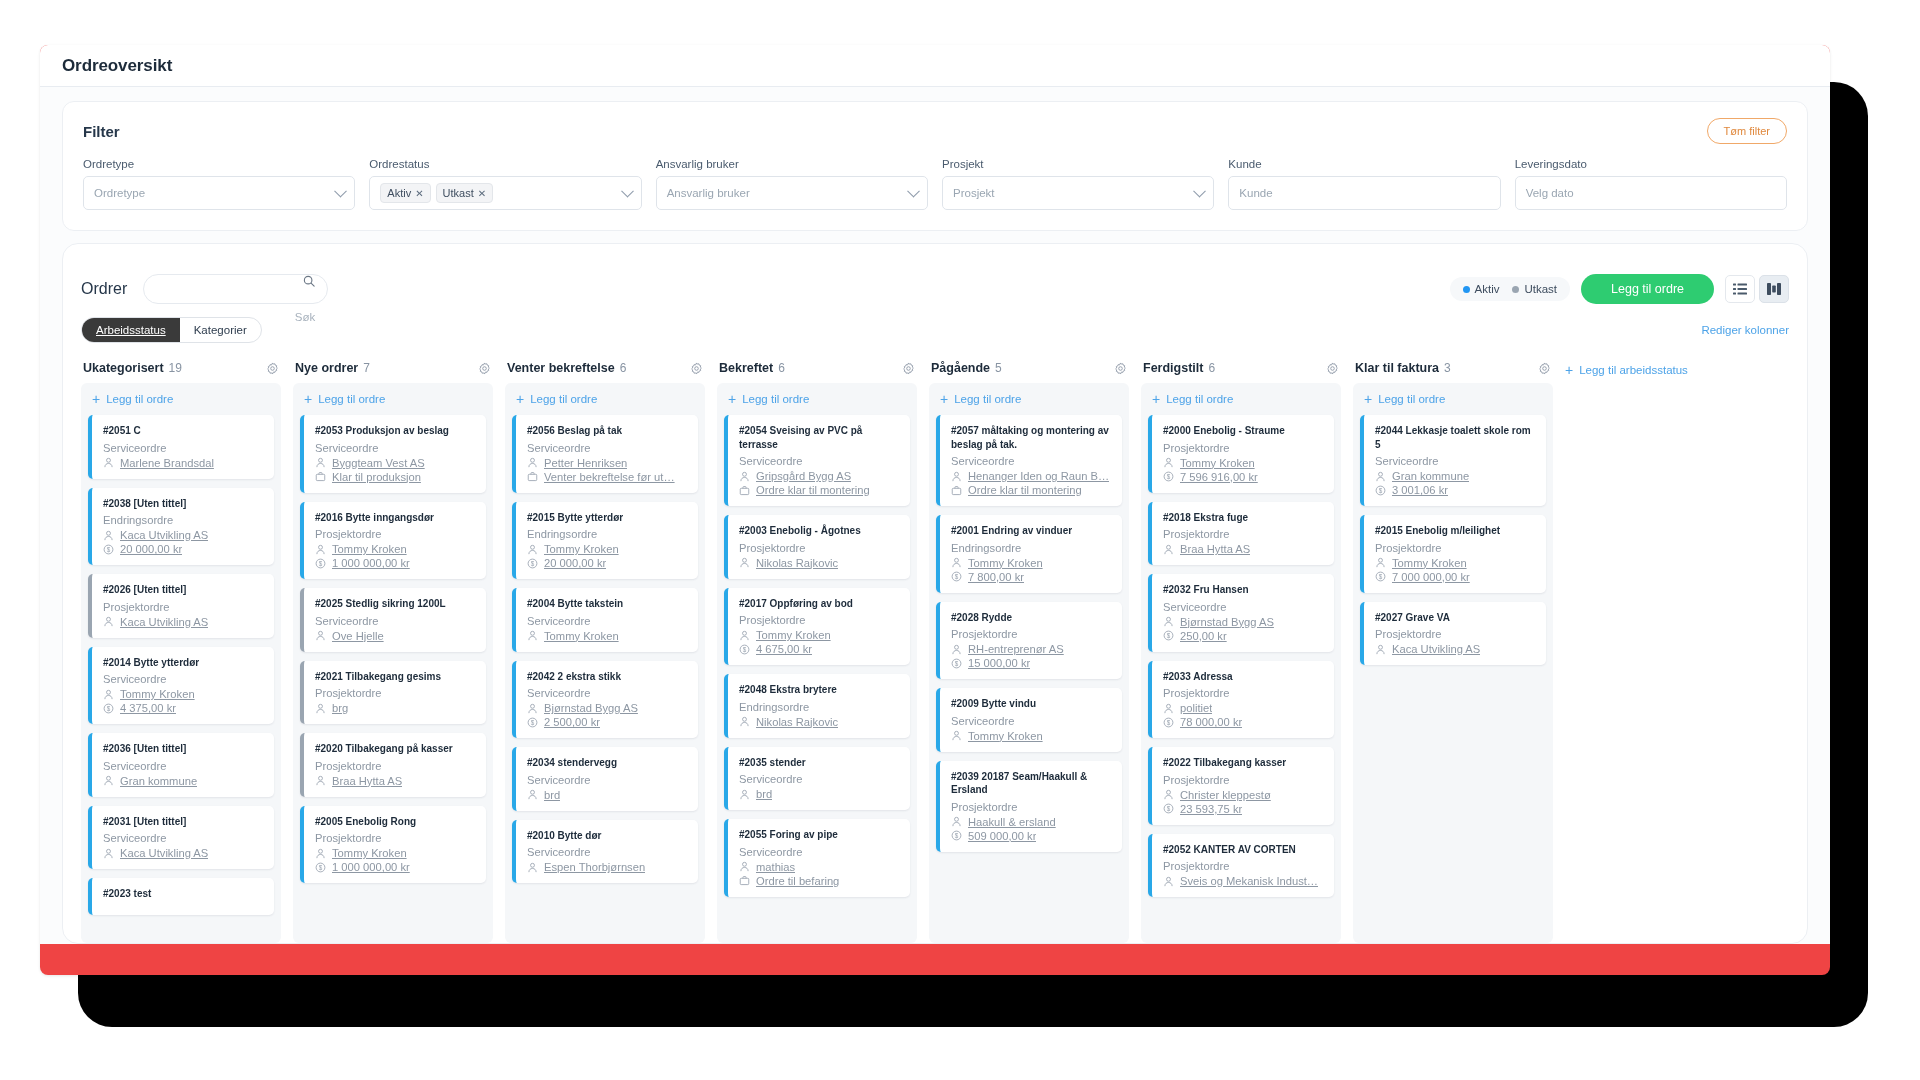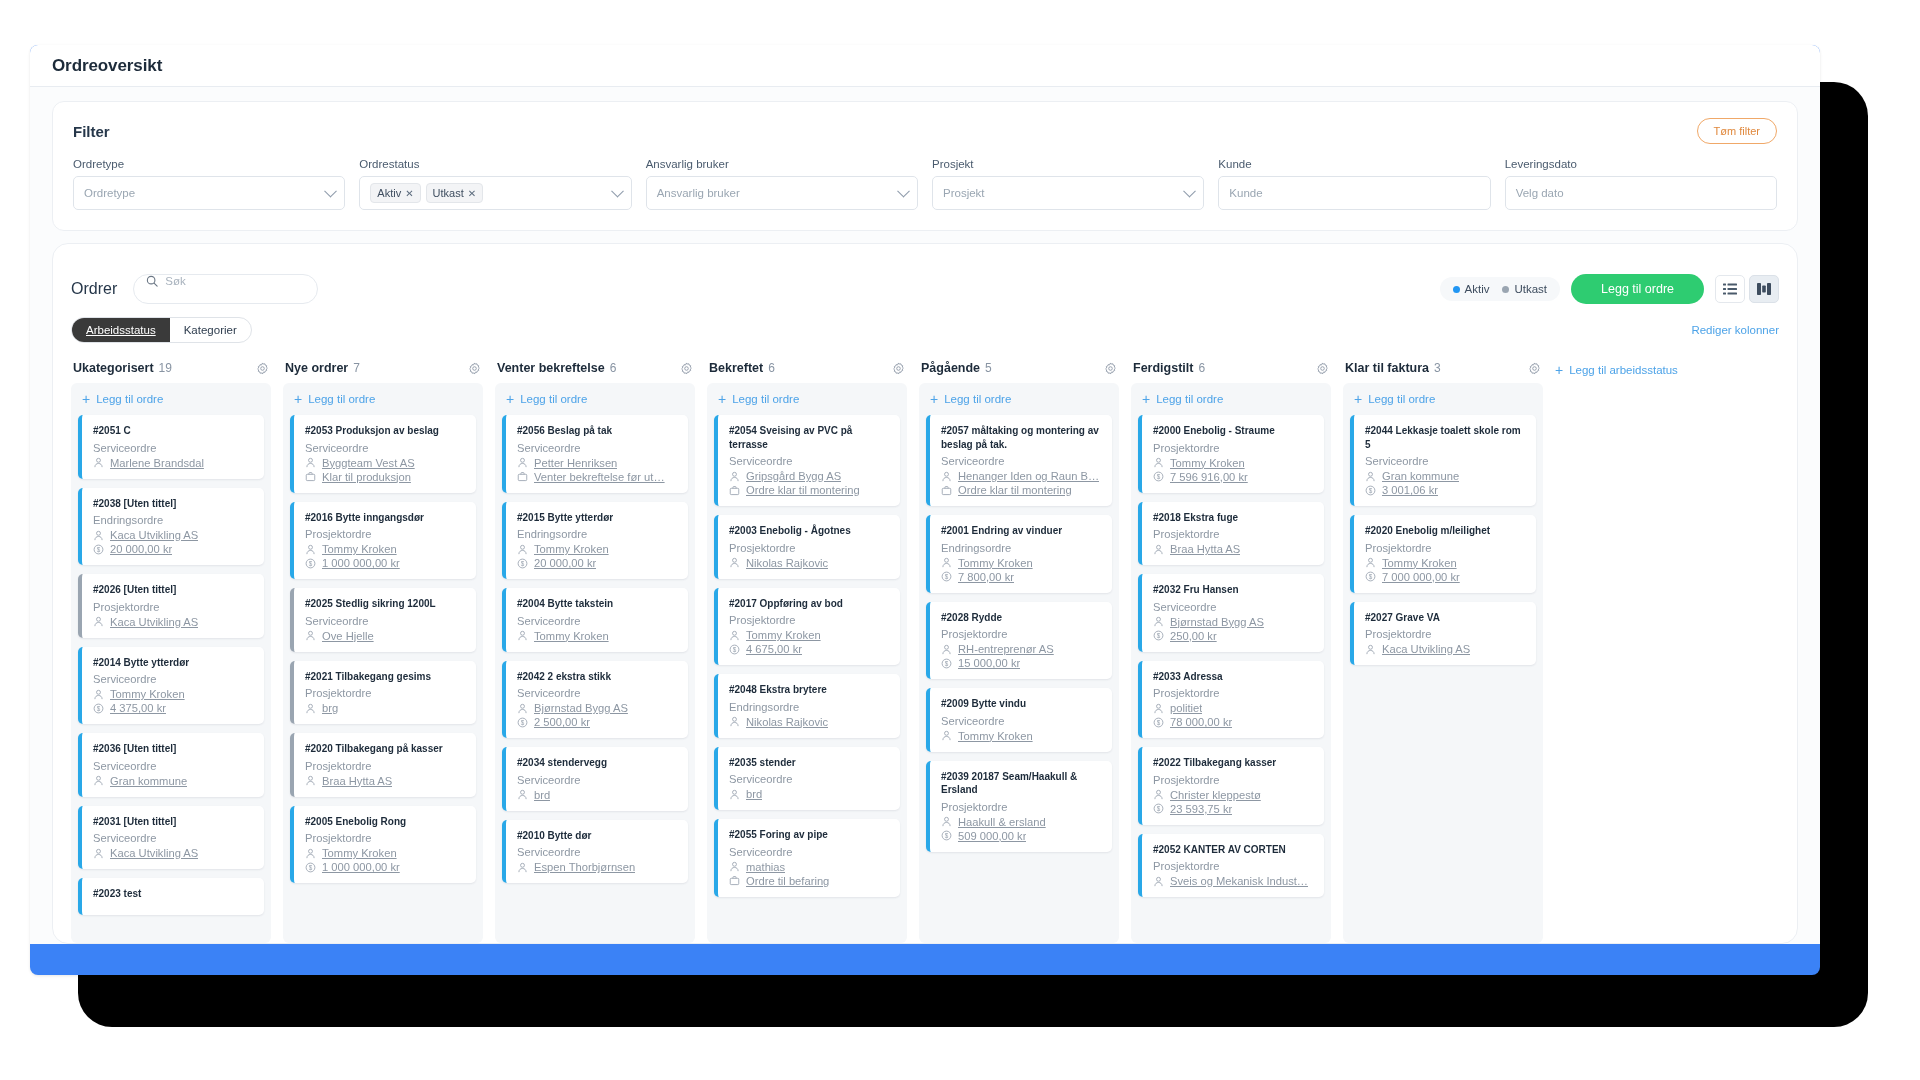--- a/index.html
+++ b/index.html
@@ -18,23 +18,23 @@
   
   .device-shadow {
     position: absolute;
     left: 78px; top: 82px;
     width: 1790px; height: 945px;
     background: #000000;
     border-radius: 34px;
   }
   .device-screen {
     position: absolute;
-    left: 30px; top: 45px;
+    left: 40px; top: 45px;
     width: 1790px; height: 930px;
-    background: #3b82f6;
+    background: #ef4444;
     border-radius: 8px;
     overflow: hidden;
     box-shadow: 0 1px 3px rgba(0,0,0,0.10);
   }
 
   
   .app-header {
     height: 42px;
     border-bottom: 1px solid #e8ecf1;
     display: flex; align-items: center;
@@ -116,23 +116,24 @@
     border-radius: 16px;
     padding: 30px 18px 0 18px;
     min-height: 640px;
   }
   .orders-topbar { display: flex; align-items: center; gap: 16px; }
   .orders-title { font-size: 16px; color: #26374a; font-weight: normal; }
   .search-box {
     width: 185px; height: 30px;
     border: 1px solid #e6eaef;
     border-radius: 16px;
-    display: flex; align-items: flex-start; gap: 7px;
+    display: flex; align-items: flex-end; gap: 24px;
     padding: 0 12px;
     background: #ffffff;
+    flex-direction: column;
   }
   .search-ph { font-size: 11.5px; color: #a8b2bd; }
   .topbar-right {
     margin-left: auto; display: flex; align-items: center; gap: 11px;
   }
   .legend {
     display: flex; align-items: center; gap: 13px;
     background: #f6f8fa;
     border-radius: 16px;
     padding: 6px 13px;
@@ -1157,21 +1158,21 @@
                     <span>
                       <svg width="11" height="11" viewBox="0 0 14 14">
                         <circle cx="7" cy="7" r="5.6" fill="none" stroke="#9aa4b0" stroke-width="1.1"></circle>
                         <text x="7" y="10.2" font-size="8" text-anchor="middle" fill="#9aa4b0" font-family="Liberation Sans, sans-serif">$</text>
                       </svg>
                     </span>
                     <span class="txt">3 001,06 kr</span>
                   </div>
                 </div>
                 <div class="card">
-                  <div class="card-title">#2020 Enebolig m/leilighet</div>
+                  <div class="card-title">#2015 Enebolig m/leilighet</div>
                   <div class="card-type">Prosjektordre</div>
                   <div class="card-meta">
                     <span>
                       <svg width="11" height="11" viewBox="0 0 14 14">
                         <circle cx="7" cy="4.2" r="2.5" fill="none" stroke="#9aa4b0" stroke-width="1.1"></circle>
                         <path d="M2.4 12.4c0-2.6 2.1-4.2 4.6-4.2s4.6 1.6 4.6 4.2" fill="none" stroke="#9aa4b0" stroke-width="1.1" stroke-linecap="round"></path>
                       </svg>
                     </span>
                     <span class="txt">Tommy Kroken</span>
                   </div>

